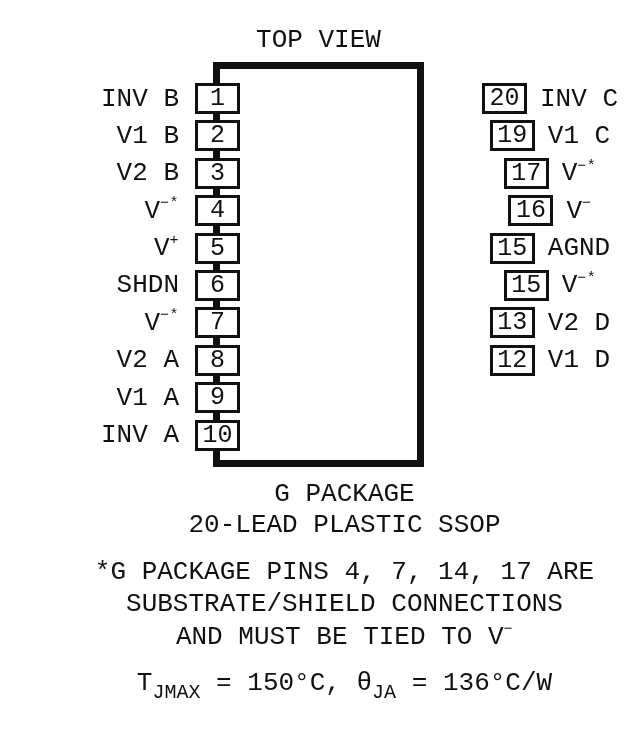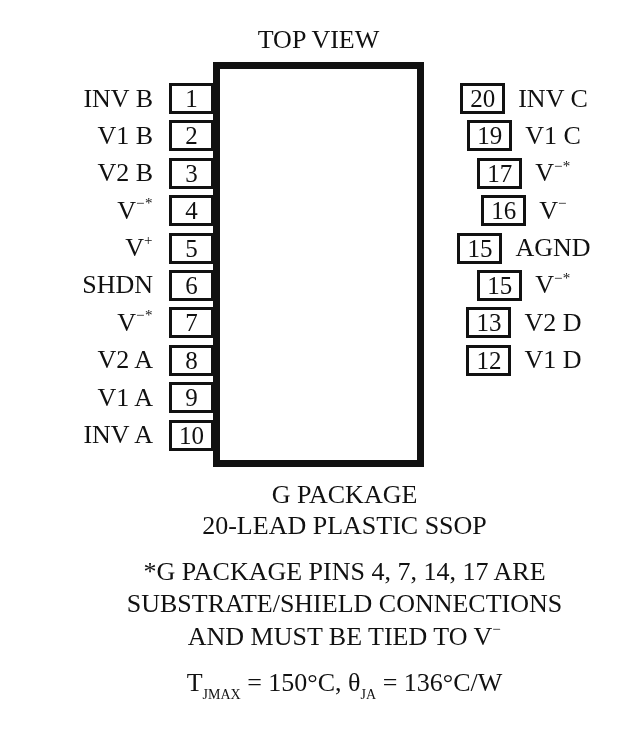--- a/index.html
+++ b/index.html
@@ -2,21 +2,21 @@
 <html><head>
 <meta charset="utf-8">
 <style>
   html, body { margin: 0; padding: 0; background: #ffffff; }
   .canvas {
     position: relative;
     width: 625px;
     height: 730px;
     background: #ffffff;
     color: #111111;
-    font-family: Liberation Serif, serif;
+    font-family: Liberation Mono, monospace;
     overflow: hidden;
   }
   .title {
     position: absolute;
     left: 213px; top: 27px; width: 211px;
     text-align: center;
     font-size: 26px;
     line-height: 26px;
     white-space: nowrap;
   }
@@ -27,20 +27,21 @@
     border: 7px solid #111111;
     box-sizing: border-box;
     background: #ffffff;
   }
   .pin-col {
     position: absolute;
     top: 83px;
     display: flex;
     flex-direction: column;
     gap: 6.4px;
+    padding-left: 26px;
   }
   .pin-col.left  { left: 0;     width: 214px; }
   .pin-col.right { left: 423px; width: 202px; align-items: center; }
   .prow { display: flex; align-items: center; height: 31px; }
   .prow.left  { justify-content: flex-end; }
   .prow.right { justify-content: flex-start; }
   .plabel { font-size: 26px; line-height: 26px; white-space: nowrap; }
   .prow.left  .plabel { margin-right: 16px; text-align: right; }
   .prow.right .plabel { margin-left: 13px; }
   .pbox {
@@ -65,21 +66,21 @@
     left: 0; width: 625px;
     text-align: center;
     font-size: 26px;
     white-space: nowrap;
     margin-left: 32px;
   }
   .caption .line { display: block; }
   #pkg     { top: 479px; line-height: 31px; }
   #note    { top: 556px; line-height: 32.4px; }
   #thermal { top: 668px; line-height: 30px; }
-  .tsub { font-size: 14px; line-height: 0; vertical-align: sub; position: relative; top: 2px; text-align: center; }
+  .tsub { font-size: 20px; line-height: 0; vertical-align: sub; position: relative; top: 2px; text-align: center; }
 </style>
 </head>
 <body>
 
 <div class="canvas">
 
   <div class="title">TOP VIEW</div>
 
   <div class="chip-body"></div>
 

